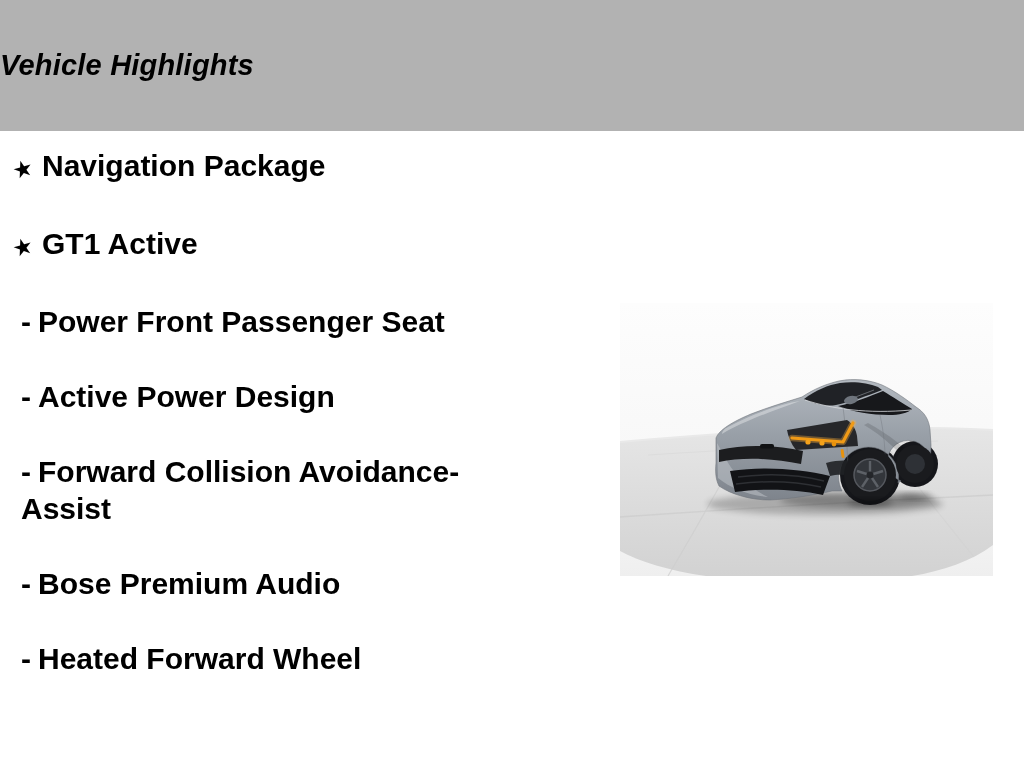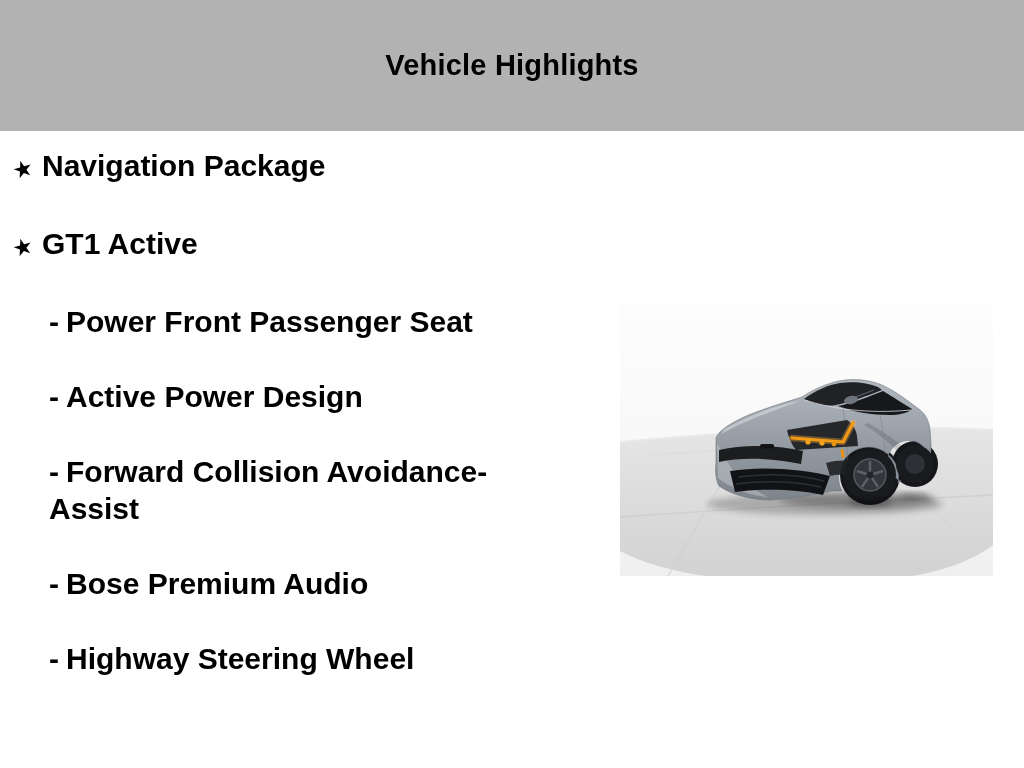--- a/index.html
+++ b/index.html
@@ -8,34 +8,34 @@
     background: #ffffff;
     font-family: "Liberation Sans", "DejaVu Sans", sans-serif;
     position: relative;
     overflow: hidden;
     color: #000;
   }
   .header-band {
     position: absolute; top: 0; left: 0;
     width: 1024px; height: 131px;
     background: #b2b2b2;
-    display: flex; align-items: center; justify-content: center;
+    display: flex; align-items: center;  font-style: italic;
   }
   .page-title {
     font-size: 29px; font-weight: bold; color: #000;
     letter-spacing: 0.2px;
   }
   .highlights-list {
     position: absolute; top: 147px; left: 13px;
     width: 560px;
     font-size: 30px; font-weight: bold; line-height: 37px;
   }
   .hl-row { margin-bottom: 38px; }
   .hl-row.star-row { margin-left: 0; }
-  .hl-row.dash-row { margin-left: 36px; width: 500px; }
+  .hl-row.dash-row { margin-left: 8px; width: 500px; }
   .star-bullet {
     display: inline-block; width: 29px;
     font-size: 23px; line-height: 37px;
     transform: rotate(-16deg);
     transform-origin: 45% 55%;
   }
   .dash-bullet { display: inline-block; }
   .dash-row .item-label { margin-left: 7px; }
   .vehicle-photo {
     position: absolute; left: 620px; top: 303px;
@@ -63,21 +63,21 @@
   <div class="hl-row dash-row">
     <span class="dash-bullet">-</span><span class="item-label">Active Power Design</span>
   </div>
   <div class="hl-row dash-row">
     <span class="dash-bullet">-</span><span class="item-label">Forward Collision Avoidance-Assist</span>
   </div>
   <div class="hl-row dash-row">
     <span class="dash-bullet">-</span><span class="item-label">Bose Premium Audio</span>
   </div>
   <div class="hl-row dash-row">
-    <span class="dash-bullet">-</span><span class="item-label">Highway Steering Wheel</span>
+    <span class="dash-bullet">-</span><span class="item-label">Heated Forward Wheel</span>
   </div>
 </div>
 
 <div class="vehicle-photo">
   <svg width="373" height="273" viewBox="0 0 373 273" xmlns="http://www.w3.org/2000/svg">
     <defs>
       <linearGradient id="bgGrad" x1="0" y1="0" x2="0" y2="1">
         <stop offset="0" stop-color="#fdfdfd"></stop>
         <stop offset="0.75" stop-color="#f6f6f6"></stop>
         <stop offset="1" stop-color="#efefef"></stop>

